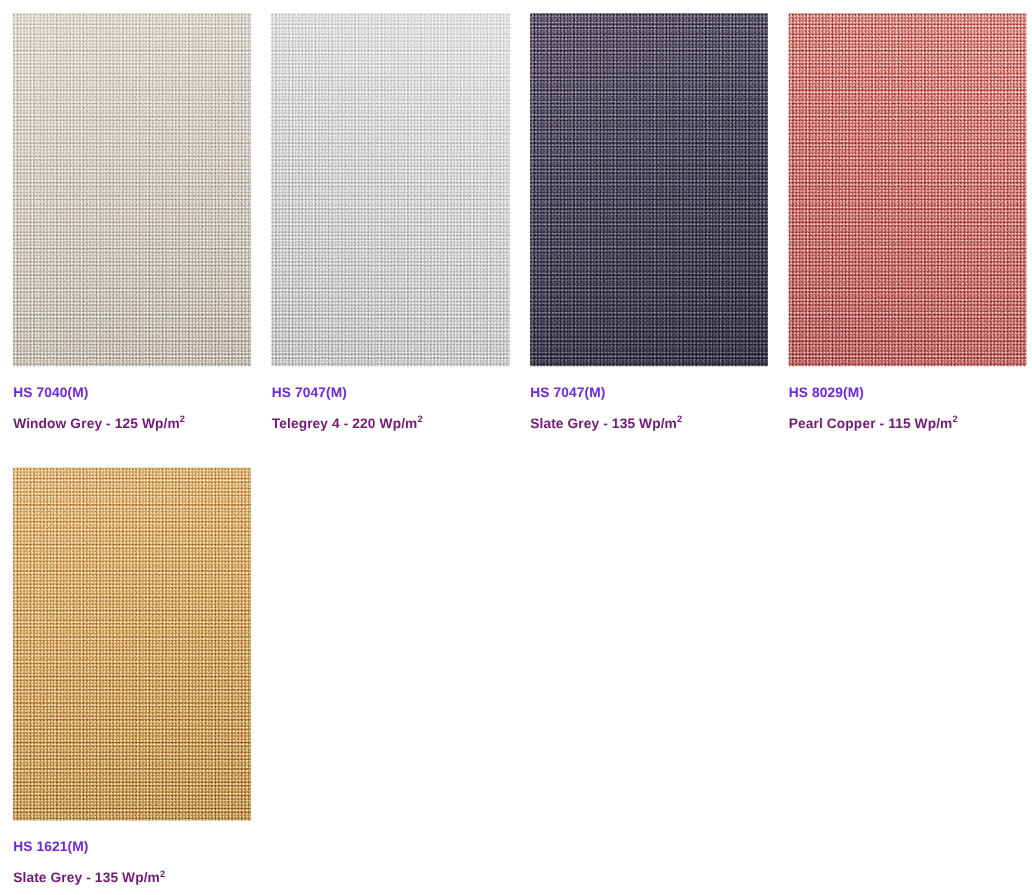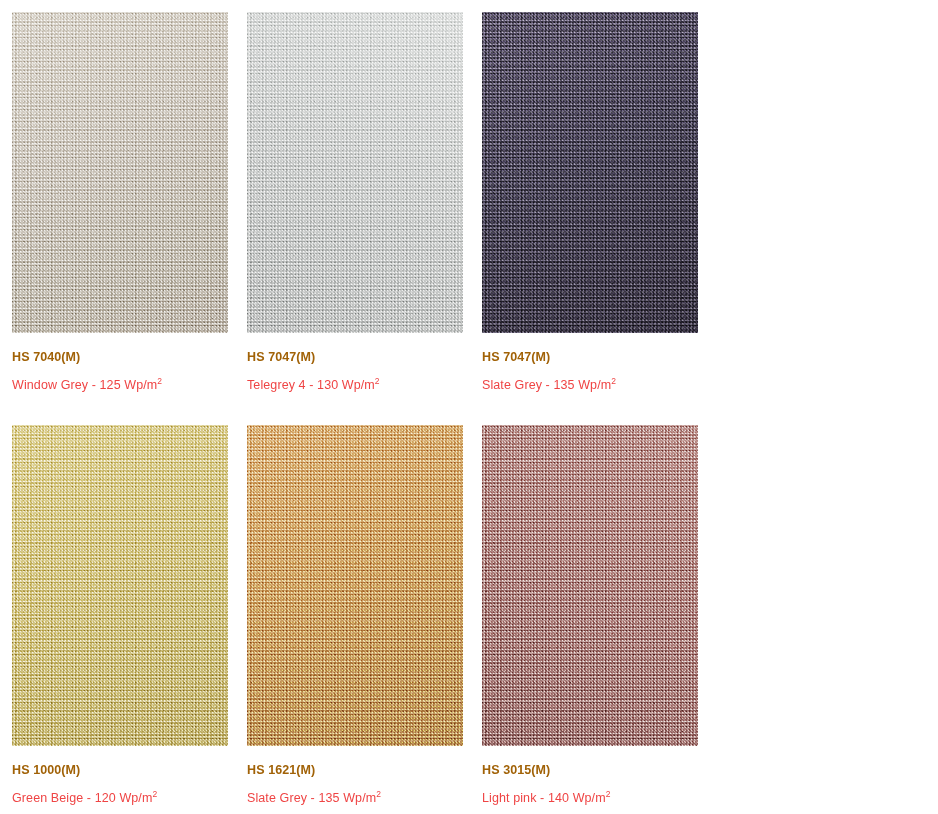--- a/index.html
+++ b/index.html
@@ -90,28 +90,28 @@
   .chip .sheen {
     position: absolute;
     inset: 0;
   }
 
   
   .code {
     margin: 17px 0 0 0;
     font-size: 12.5px;
     font-weight: bold;
-    color: #a16207;
+    color: #6d28d9;
     letter-spacing: .1px;
   }
   .desc {
     margin: 14px 0 0 0;
     font-size: 12.5px;
-    font-weight: normal;
-    color: #ef4444;
+    font-weight: bold;
+    color: #701a75;
     letter-spacing: .1px;
   }
   .desc sup {
     font-size: 8.5px;
     vertical-align: super;
     line-height: 0;
   }
 
   .row-gap-spacer { height: 33px; grid-column: 1 / -1; }
 </style>
@@ -132,60 +132,49 @@
     </div>
     <div class="swatch-card">
       <div class="chip">
         <div class="base" style="background: rgb(207, 209, 208);"></div>
         <div class="sheen" style="background: linear-gradient(200deg, rgb(224, 226, 225) 0%, rgb(207, 209, 208) 45%, rgb(189, 191, 190) 100%); opacity: 0.9;"></div>
         <div class="streak"></div>
         <div class="grain"></div>
         <div class="grain2"></div>
       </div>
       <div class="code">HS 7047(M)</div>
-      <div class="desc"><span>Telegrey 4 - 130 Wp/m</span><sup>2</sup></div>
+      <div class="desc"><span>Telegrey 4 - 220 Wp/m</span><sup>2</sup></div>
     </div>
     <div class="swatch-card">
       <div class="chip">
         <div class="base" style="background: rgb(72, 67, 86);"></div>
         <div class="sheen" style="background: linear-gradient(160deg, rgb(91, 84, 105) 0%, rgb(72, 67, 86) 45%, rgb(53, 48, 63) 100%); opacity: 0.9;"></div>
         <div class="streak"></div>
         <div class="grain"></div>
         <div class="grain2"></div>
       </div>
       <div class="code">HS 7047(M)</div>
       <div class="desc"><span>Slate Grey - 135 Wp/m</span><sup>2</sup></div>
     </div>
-    <div class="row-gap-spacer"></div>
     <div class="swatch-card">
       <div class="chip">
-        <div class="base" style="background: rgb(211, 197, 131);"></div>
-        <div class="sheen" style="background: linear-gradient(160deg, rgb(222, 210, 149) 0%, rgb(211, 197, 131) 45%, rgb(194, 179, 111) 100%); opacity: 0.9;"></div>
+        <div class="base" style="background: rgb(198, 112, 108);"></div>
+        <div class="sheen" style="background: linear-gradient(200deg, rgb(212, 131, 124) 0%, rgb(198, 112, 108) 45%, rgb(176, 95, 94) 100%); opacity: 0.9;"></div>
         <div class="streak"></div>
         <div class="grain"></div>
         <div class="grain2"></div>
       </div>
-      <div class="code">HS 1000(M)</div>
-      <div class="desc"><span>Green Beige - 120 Wp/m</span><sup>2</sup></div>
+      <div class="code">HS 8029(M)</div>
+      <div class="desc"><span>Pearl Copper - 115 Wp/m</span><sup>2</sup></div>
     </div>
+    <div class="row-gap-spacer"></div>
     <div class="swatch-card">
       <div class="chip">
         <div class="base" style="background: rgb(207, 163, 100);"></div>
         <div class="sheen" style="background: linear-gradient(160deg, rgb(220, 179, 121) 0%, rgb(207, 163, 100) 45%, rgb(185, 142, 82) 100%); opacity: 0.9;"></div>
         <div class="streak"></div>
         <div class="grain"></div>
         <div class="grain2"></div>
       </div>
       <div class="code">HS 1621(M)</div>
       <div class="desc"><span>Slate Grey - 135 Wp/m</span><sup>2</sup></div>
     </div>
-    <div class="swatch-card">
-      <div class="chip">
-        <div class="base" style="background: rgb(176, 131, 127);"></div>
-        <div class="sheen" style="background: linear-gradient(200deg, rgb(189, 146, 141) 0%, rgb(176, 131, 127) 45%, rgb(156, 113, 111) 100%); opacity: 0.9;"></div>
-        <div class="streak"></div>
-        <div class="grain"></div>
-        <div class="grain2"></div>
-      </div>
-      <div class="code">HS 3015(M)</div>
-      <div class="desc"><span>Light pink - 140 Wp/m</span><sup>2</sup></div>
-    </div>
   </div>
 
 </body></html>

